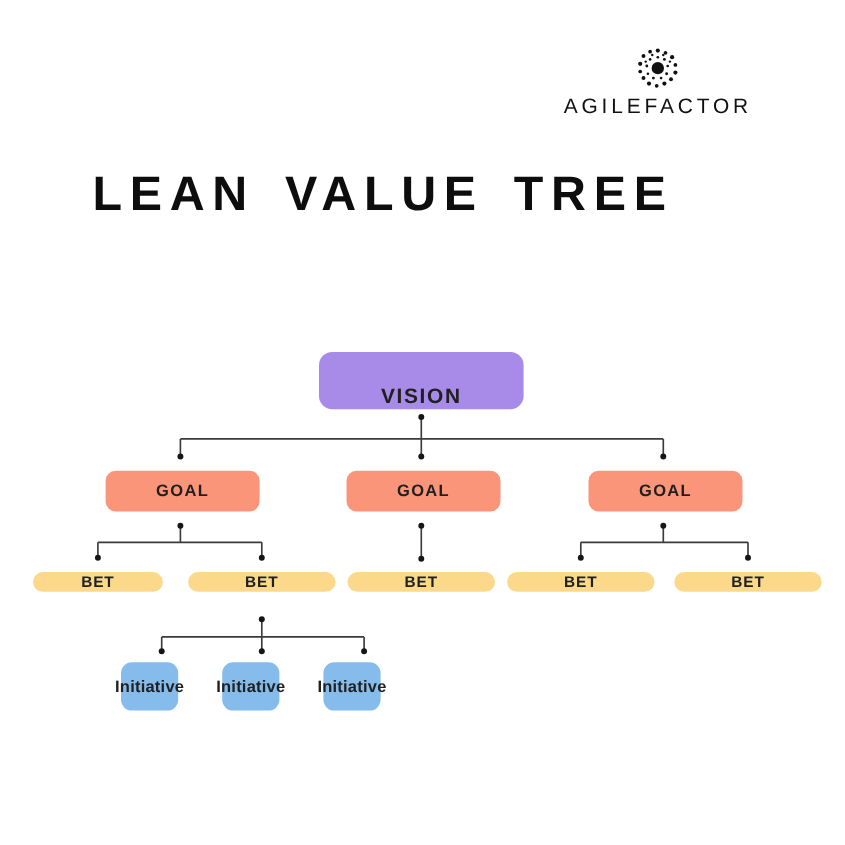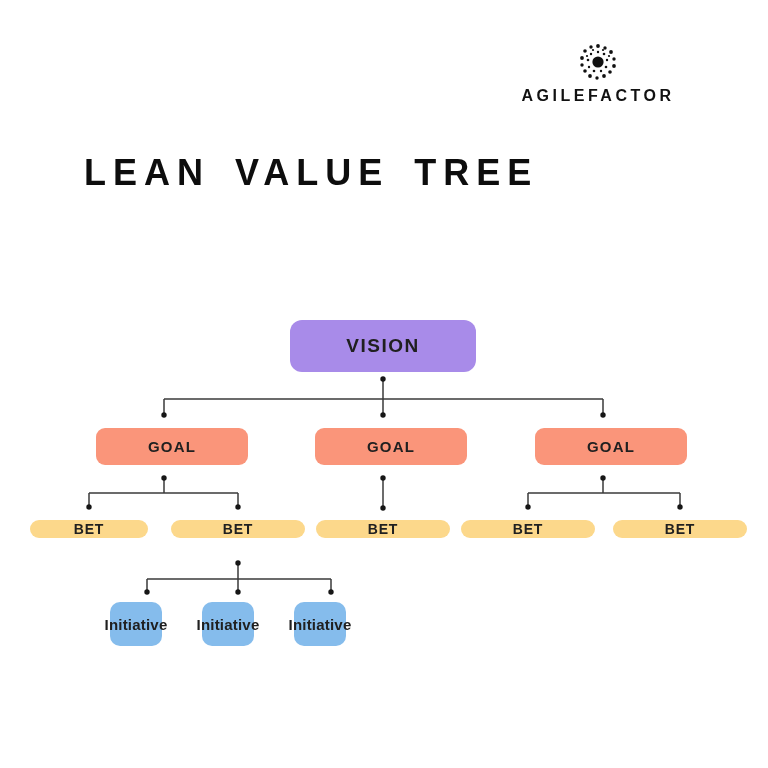--- a/index.html
+++ b/index.html
@@ -6,44 +6,44 @@
   body { font-family:"Liberation Sans", sans-serif; }
   .canvas {
     position:relative; width:768px; height:768px; background:#ffffff;
     overflow:hidden; margin:0 auto;
   }
 
   
   .logo { position:absolute; top:38px; left:500px; width:196px; text-align:center; }
   .logo-icon { display:block; margin:0 auto; width:48px; height:48px; }
   .logo-text {
-    margin-top:1px; font-size:16px; font-weight:bold; letter-spacing:3.5px;
+    margin-top:1px; font-size:19px; font-weight:normal; letter-spacing:3.5px;
     color:#111111; white-space:nowrap;
   }
 
   
   .title {
     position:absolute; left:84px; top:152px; margin:0;
-    font-size:36px; font-weight:800; letter-spacing:7px; word-spacing:8px;
+    font-size:44px; font-weight:800; letter-spacing:7px; word-spacing:8px;
     color:#0d0d0d; white-space:nowrap;
   }
 
   
   .connectors { position:absolute; left:0; top:0; width:768px; height:768px; }
   .edge { stroke:#3b3b3b; stroke-width:1.5; fill:none; }
   .joint { fill:#161616; }
 
   
   .node {
     position:absolute; display:flex; align-items:center; justify-content:center;
     font-weight:bold; color:#202020; box-sizing:border-box;
   }
   .node-vision { left:290px; top:320px; width:186px; height:52px; border-radius:12px;
-                 font-size:19px; letter-spacing:1.5px; }
-  .node-goal   { top:428px; width:152px; height:37px; border-radius:9px;
+                 font-size:19px; letter-spacing:1.5px;align-items:flex-end; }
+  .node-goal   { top:428px; width:140px; height:37px; border-radius:9px;
                  font-size:15px; letter-spacing:1.2px; }
   .goal-1 { left:96px; }  .goal-2 { left:315px; } .goal-3 { left:535px; }
   .node-bet    { top:520px; height:18px; border-radius:9px;
                  font-size:14px; letter-spacing:0.8px; }
   .bet-1 { left:30px;  width:118px; }
   .bet-2 { left:171px; width:134px; }
   .bet-3 { left:316px; width:134px; }
   .bet-4 { left:461px; width:134px; }
   .bet-5 { left:613px; width:134px; }
   .node-init   { top:602px; width:52px; height:44px; border-radius:10px;

